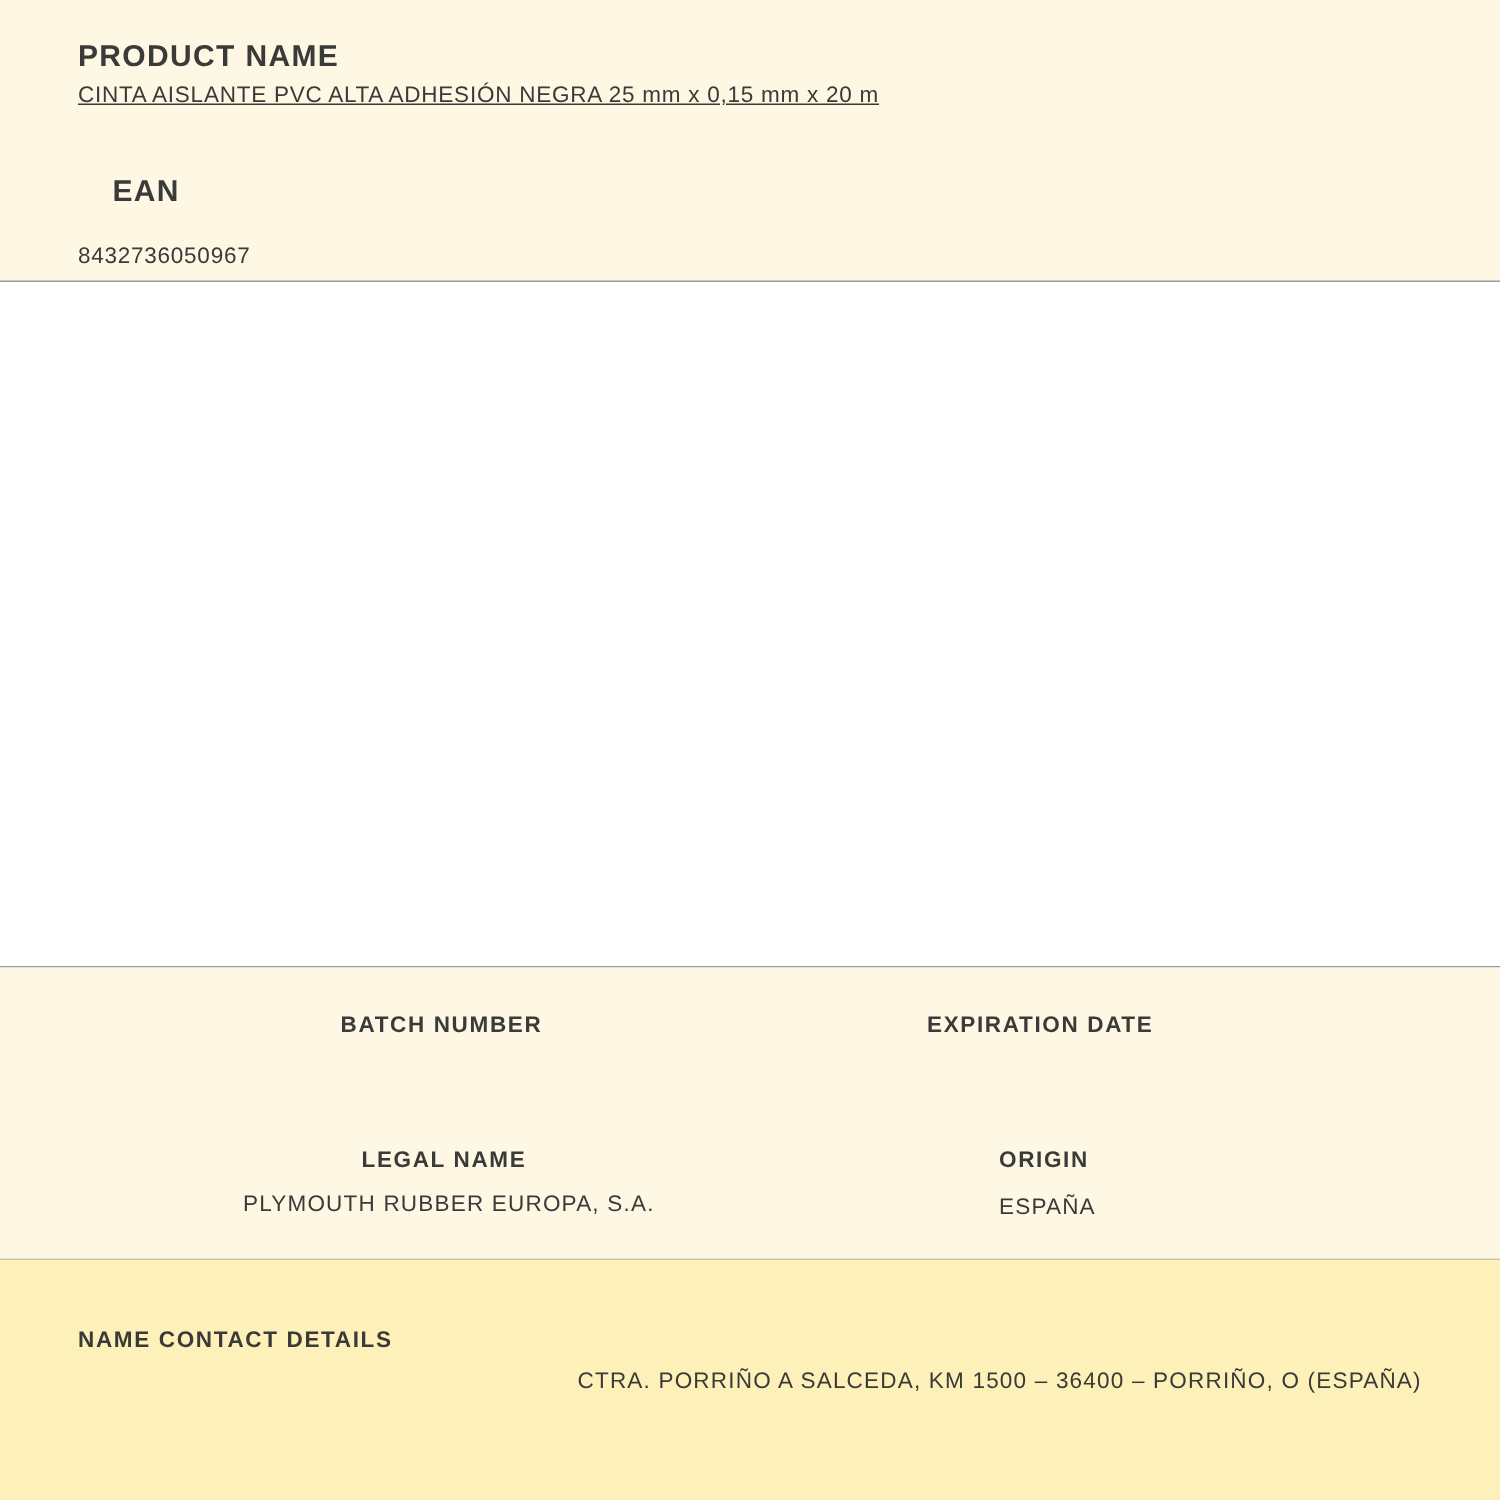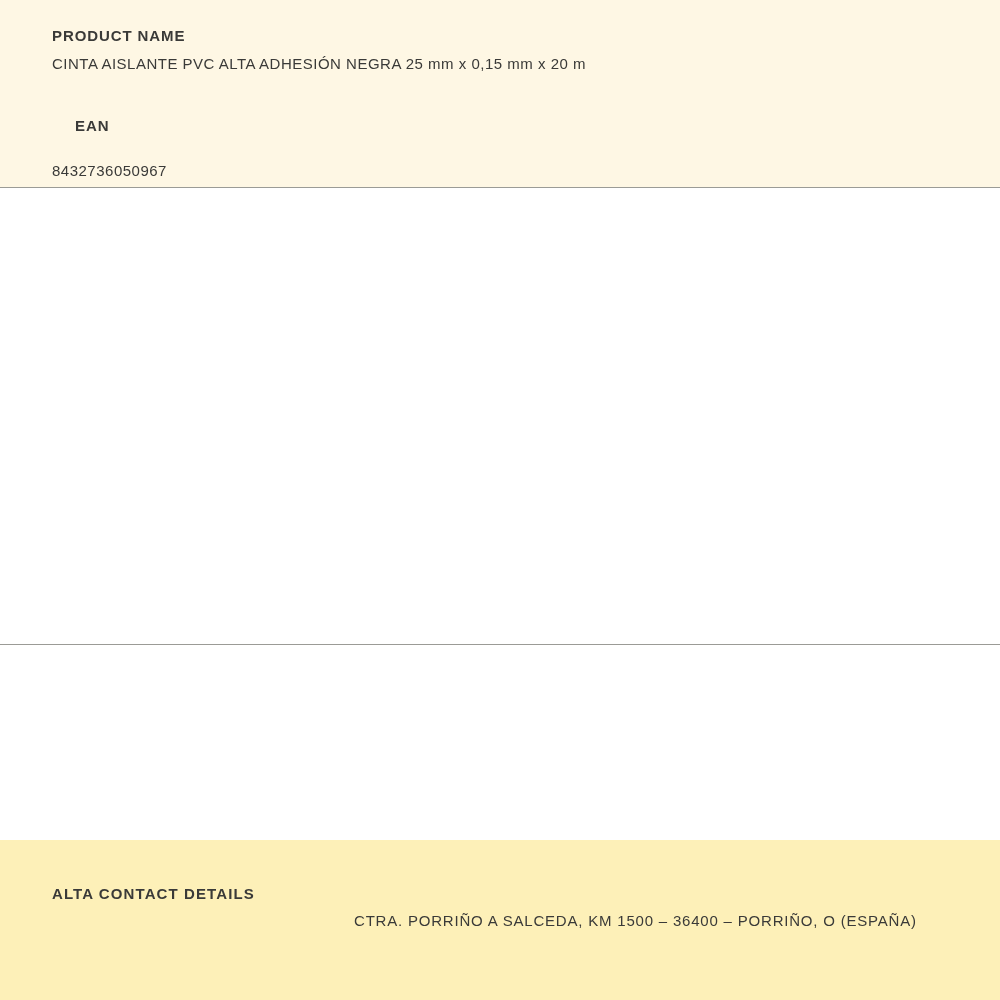--- a/index.html
+++ b/index.html
@@ -26,21 +26,21 @@
     position: absolute;
     left: 0;
     top: 0;
     width: 1000px;
     height: 188px;
     background: #fef7e4;
     box-sizing: border-box;
     border-bottom: 1px solid #9b9b96;
   }
   .field-label {
-    font-size: 15px;
+    font-size: 20px;
     font-weight: bold;
     letter-spacing: 0.9px;
     color: #3a3a38;
     text-transform: uppercase;
   }
   .field-value {
     font-size: 15px;
     letter-spacing: 0.5px;
     color: #3a3a38;
     font-weight: 400;
@@ -48,20 +48,21 @@
   .top-block .product-label {
     position: absolute;
     left: 52px;
     top: 27px;
   }
   .top-block .product-value {
     position: absolute;
     left: 52px;
     top: 55px;
     white-space: nowrap;
+    text-decoration: underline;
   }
   .top-block .ean-label {
     position: absolute;
     left: 52px;
     top: 117px;
     margin-left: 23px;
   }
   .top-block .ean-value {
     position: absolute;
     left: 52px;
@@ -123,19 +124,32 @@
 
   <div class="top-block">
     <div class="field-label product-label">PRODUCT NAME</div>
     <div class="field-value product-value">CINTA AISLANTE PVC ALTA ADHESIÓN NEGRA 25 mm x 0,15 mm x 20 m</div>
     <div class="field-label ean-label">EAN</div>
     <div class="field-value ean-value">8432736050967</div>
   </div>
 
   <div class="blank-area"></div>
 
+  <div class="mid-block">
+    <div class="abs-label" style="left:227px; top:30px;">BATCH NUMBER</div>
+    <div class="abs-value" style="left:227px; top:58px;"></div>
+
+    <div class="abs-label" style="left:618px; top:30px;">EXPIRATION DATE</div>
+    <div class="abs-value" style="left:618px; top:58px;"></div>
+
+    <div class="abs-label" style="left:241px; top:120px;">LEGAL NAME</div>
+    <div class="abs-value" style="left:162px; top:149px;">PLYMOUTH RUBBER EUROPA, S.A.</div>
+
+    <div class="abs-label" style="left:666px; top:120px;">ORIGIN</div>
+    <div class="abs-value" style="left:666px; top:151px;">ESPAÑA</div>
+  </div>
 
   <div class="bottom-block">
-    <div class="abs-label" style="left:52px; top:45px;">ALTA CONTACT DETAILS</div>
-    <div class="abs-value" style="left:354px; top:72px; white-space:nowrap;text-align:right;">CTRA. PORRIÑO A SALCEDA, KM 1500 – 36400 – PORRIÑO, O (ESPAÑA)</div>
+    <div class="abs-label" style="left:52px; top:45px;">NAME CONTACT DETAILS</div>
+    <div class="abs-value" style="left:385px; top:72px; white-space:nowrap;text-align:right;">CTRA. PORRIÑO A SALCEDA, KM 1500 – 36400 – PORRIÑO, O (ESPAÑA)</div>
   </div>
 
 </div>
 
 </body></html>

